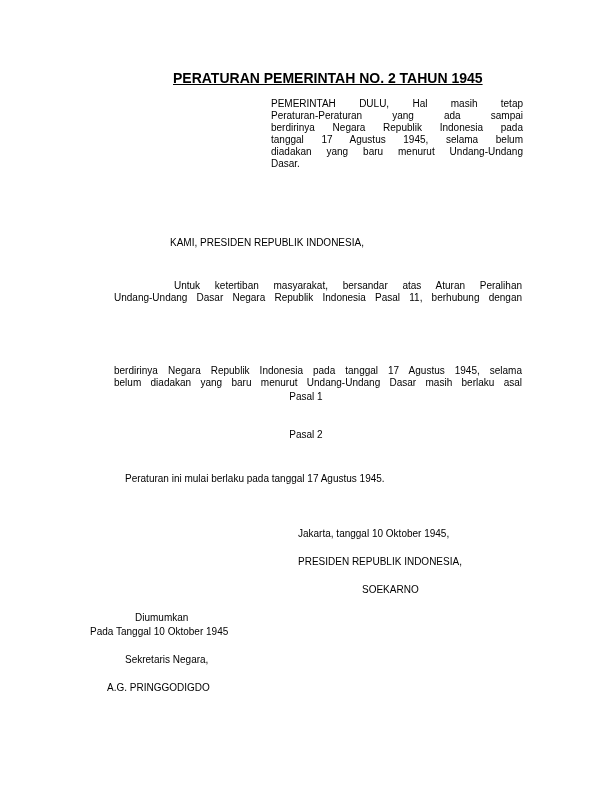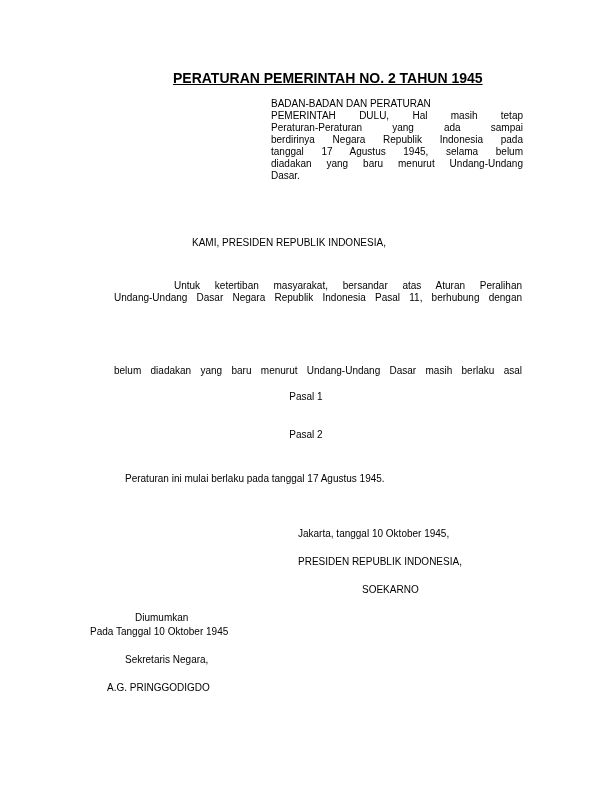--- a/index.html
+++ b/index.html
@@ -3,53 +3,53 @@
 <meta charset="utf-8">
 <style>
   html, body { margin:0; padding:0; background:#ffffff; }
   body { width:612px; height:792px; position:relative; overflow:hidden;
          font-family:"Liberation Sans", sans-serif; font-size:10px; color:#000; }
   .abs { position:absolute; white-space:nowrap; line-height:12px; }
   .title { left:173px; top:72px; font-weight:bold; text-decoration:underline; font-size:14px; }
   .preamble { position:absolute; left:271px; top:98px; width:252px; line-height:12px; text-align:justify; }
   .preamble div { text-align-last:justify; white-space:nowrap; }
   .preamble div.last { text-align-last:left; }
-  .kami { left:192px; top:237px; }
+  .kami { left:170px; top:237px; }
   .para { position:absolute; left:90px; width:432px; line-height:12px; }
   .para div { text-align:justify; text-align-last:justify; white-space:nowrap;margin-left:24px; }
   .para div.last { text-align-last:left; }
   .center { position:absolute; left:90px; width:432px; text-align:center; line-height:12px; }
 </style>
 </head>
 <body>
 
 <div>
 
   <div class="abs title">PERATURAN PEMERINTAH NO. 2 TAHUN 1945</div>
 
   <div class="preamble">
-    <div style="text-align-last:left;">BADAN-BADAN DAN PERATURAN</div>
     <div>PEMERINTAH DULU, Hal   masih  tetap</div>
     <div>Peraturan-Peraturan   yang   ada   sampai</div>
     <div>berdirinya Negara Republik Indonesia pada</div>
     <div>tanggal 17 Agustus   1945, selama belum</div>
     <div>diadakan yang baru menurut Undang-Undang</div>
     <div class="last">Dasar.</div>
   </div>
 
   <div class="abs kami">KAMI, PRESIDEN REPUBLIK INDONESIA,</div>
 
   <div class="para" style="top:280px;">
     <div style="padding-left:60px;">Untuk ketertiban masyarakat,  bersandar atas Aturan Peralihan</div>
     <div>Undang-Undang Dasar Negara Republik Indonesia Pasal 11, berhubung dengan</div>
   </div>
 
   <div class="center" style="top:344px;margin-top:47px;">Pasal  1</div>
 
   <div class="para" style="top:365px;">
+    <div>berdirinya Negara Republik Indonesia pada tanggal 17 Agustus 1945, selama</div>
     <div>belum diadakan yang baru menurut Undang-Undang Dasar  masih  berlaku asal</div>
   </div>
 
   <div class="center" style="top:429px;">Pasal  2</div>
 
   <div class="abs" style="left:125px; top:473px;">Peraturan ini mulai berlaku pada tanggal  17  Agustus  1945.</div>
 
   <div class="abs" style="left:298px; top:528px;">Jakarta,  tanggal  10  Oktober  1945,</div>
   <div class="abs" style="left:298px; top:556px;">PRESIDEN REPUBLIK INDONESIA,</div>
   <div class="abs" style="left:362px; top:584px;">SOEKARNO</div>

